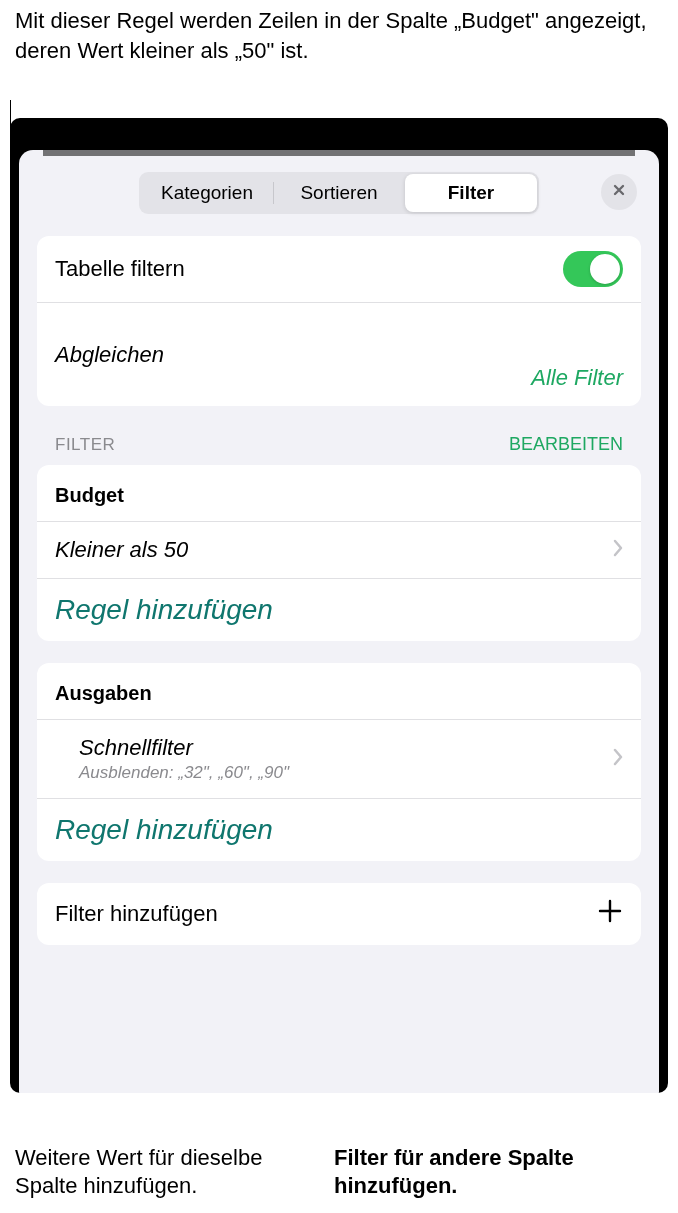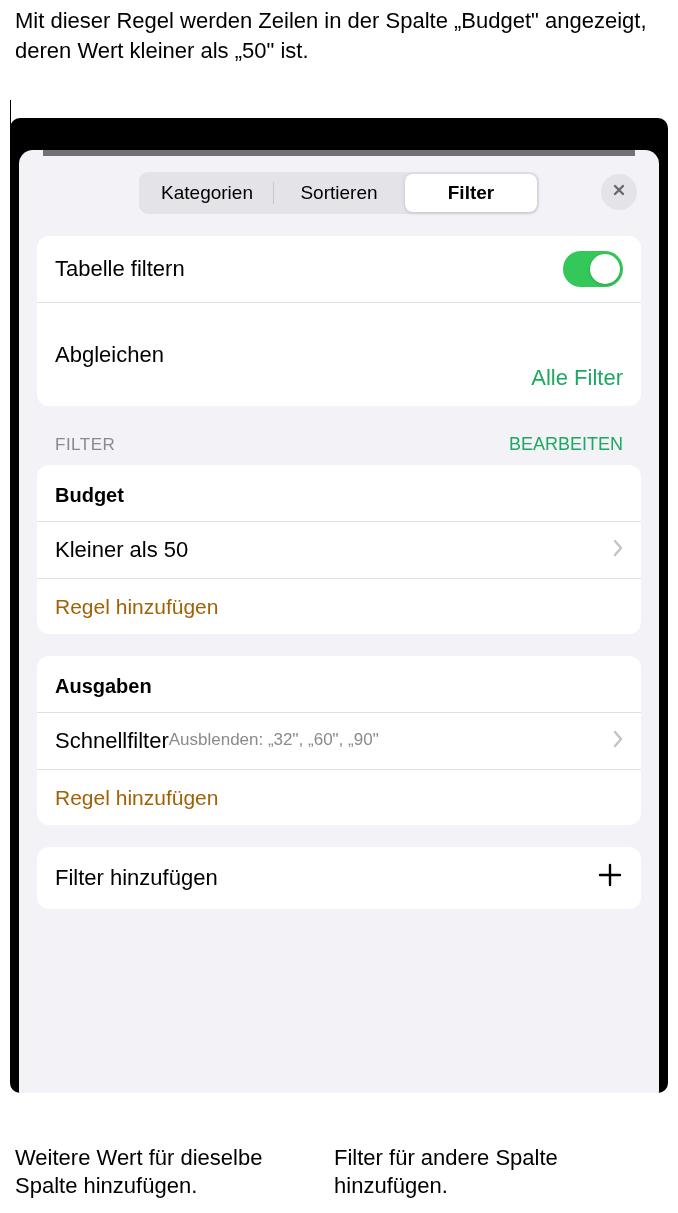--- a/index.html
+++ b/index.html
@@ -105,21 +105,21 @@
     }
     .row {
       display: flex;
       align-items: center;
       justify-content: space-between;
       padding: 15px 18px;
       font-size: 22px;
       color: #000;
       min-height: 56px;
     }
-    .row + .row { border-top: 1px solid #e0e0e3; }
+    .row + .row { border-top: 1px solid #e0e0e3; font-style: italic; }
     .row.heading { font-weight: 700; font-size: 20px; padding-top: 18px; padding-bottom: 14px; }
     .row .right { display: flex; align-items: center; gap: 10px; }
     .row .right.green { color: #1ea862; font-size: 22px; margin-top: 47px; }
     .chevron svg { width: 10px; height: 18px; }
     .toggle {
       width: 60px; height: 36px;
       background: #34c759;
       border-radius: 18px;
       position: relative;
     }
@@ -139,42 +139,42 @@
       margin: 28px 36px 6px;
       font-size: 17px;
       letter-spacing: 0.5px;
       color: #8a8a8e;
     }
     .list-header .edit {
       color: #1ea862;
       font-size: 18px;
       letter-spacing: 0;
     }
-    .green-link { color: #a16207; font-size: 21px; }
+    .green-link { color: #0f766e; font-size: 28px; }
     .subtext {
       font-size: 17px;
       color: #8a8a8e;
       margin-top: 2px;
     }
-    .col { display: flex; flex-direction: row; }
+    .col { display: flex; flex-direction: column; margin-left: 24px; }
     .plus svg { width: 26px; height: 26px; }
     .bottom-annotations {
       position: absolute;
       left: 0; right: 0;
       bottom: 0;
       display: flex;
       padding: 8px 15px 12px;
     }
     .bottom-annotations > div {
       font-size: 22px;
       line-height: 1.3;
       color: #000;
     }
     .ba-left { width: 48%; }
-    .ba-right { width: 52%; padding-left: 8px; }
+    .ba-right { width: 52%; padding-left: 8px; font-weight: bold; }
   </style>
 </head>
 <body>
 
 <div class="annotation annotation-top">Mit dieser Regel werden Zeilen in der Spalte „Budget" angezeigt, deren Wert kleiner als „50" ist.</div>
 
 <div class="callout-line" style="left:10px; top:100px; width:1px; height:490px;"></div>
 <div class="callout-line" style="left:10px; top:590px; width:16px; height:1px;"></div>
 
 <div class="callout-line" style="left:14px; top:640px; width:1px; height:450px;"></div>

